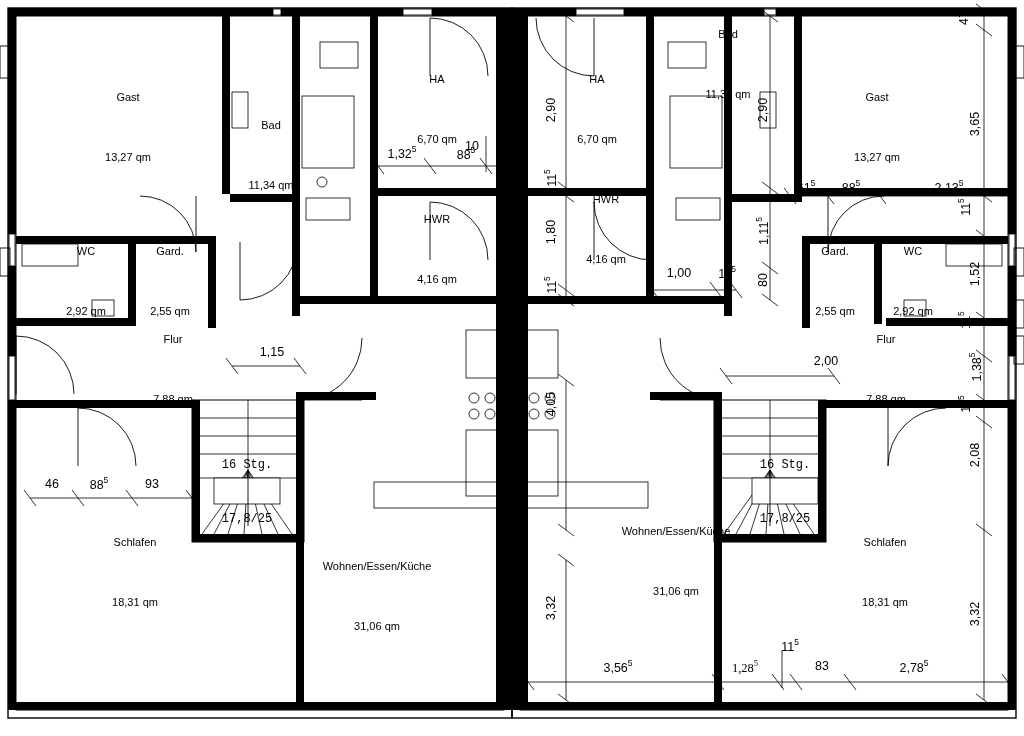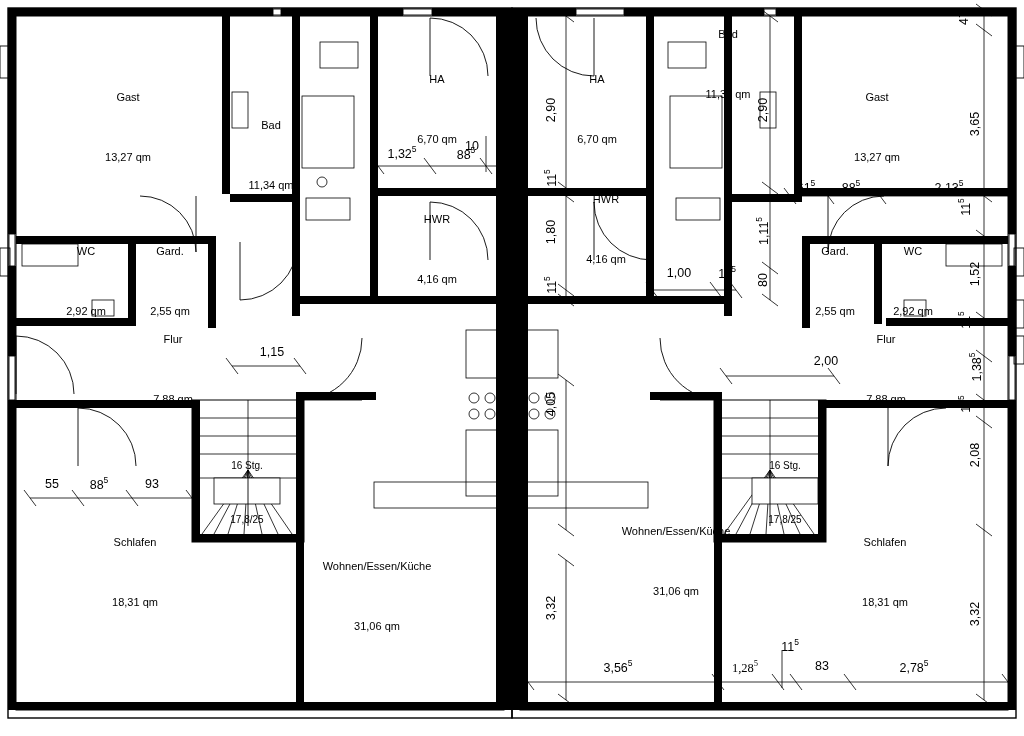--- a/index.html
+++ b/index.html
@@ -44,22 +44,23 @@
     font-size: 12.5px;
   }
   .lbl.dim .sup {
     font-size: 8.5px;
     vertical-align: super;
   }
   .lbl.rot {
     transform: translate(-50%, -50%) rotate(-90deg);
   }
   .lbl.stair {
-    font-size: 10px;
+    font-size: 12px;
     line-height: 9px;
+    font-family: Liberation Mono, monospace;
   }
   .wall-fill { fill: #000; }
 </style>
 </head>
 <body>
 
 <div id="plan">
 
   <svg class="plan-svg" viewBox="0 0 1024 736" xmlns="http://www.w3.org/2000/svg">
     <g stroke="#000" fill="none" stroke-width="1">
@@ -429,21 +430,21 @@
   </div>
   <div class="lbl stair" style="left:785px; top:492px;">
     <span class="rn">16 Stg.</span>
     <span class="ra">17,8/25</span>
   </div>
 
   <div class="lbl dim" style="left:402px; top:152px;text-align:center;"><span>1,32</span><span class="sup">5</span></div>
   <div class="lbl dim" style="left:466px; top:153px;"><span>88</span><span class="sup">5</span></div>
   <div class="lbl dim" style="left:472px; top:146px;"><span>10</span></div>
   <div class="lbl dim" style="left:272px; top:352px;"><span>1,15</span></div>
-  <div class="lbl dim" style="left:52px; top:484px;"><span>55</span></div>
+  <div class="lbl dim" style="left:52px; top:484px;"><span>46</span></div>
   <div class="lbl dim" style="left:99px; top:483px;"><span>88</span><span class="sup">5</span></div>
   <div class="lbl dim" style="left:152px; top:484px;"><span>93</span></div>
   <div class="lbl dim rot" style="left:551px; top:110px;"><span>2,90</span></div>
   <div class="lbl dim rot" style="left:550px; top:178px;"><span>11</span><span class="sup">5</span></div>
   <div class="lbl dim rot" style="left:551px; top:232px;"><span>1,80</span></div>
   <div class="lbl dim rot" style="left:550px; top:285px;"><span>11</span><span class="sup">5</span></div>
   <div class="lbl dim" style="left:679px; top:273px;text-align:center;"><span>1,00</span></div>
   <div class="lbl dim" style="left:727px; top:272px;"><span>11</span><span class="sup">5</span></div>
   <div class="lbl dim rot" style="left:551px; top:404px;"><span>4,05</span></div>
   <div class="lbl dim rot" style="left:763px; top:110px;"><span>2,90</span></div>

